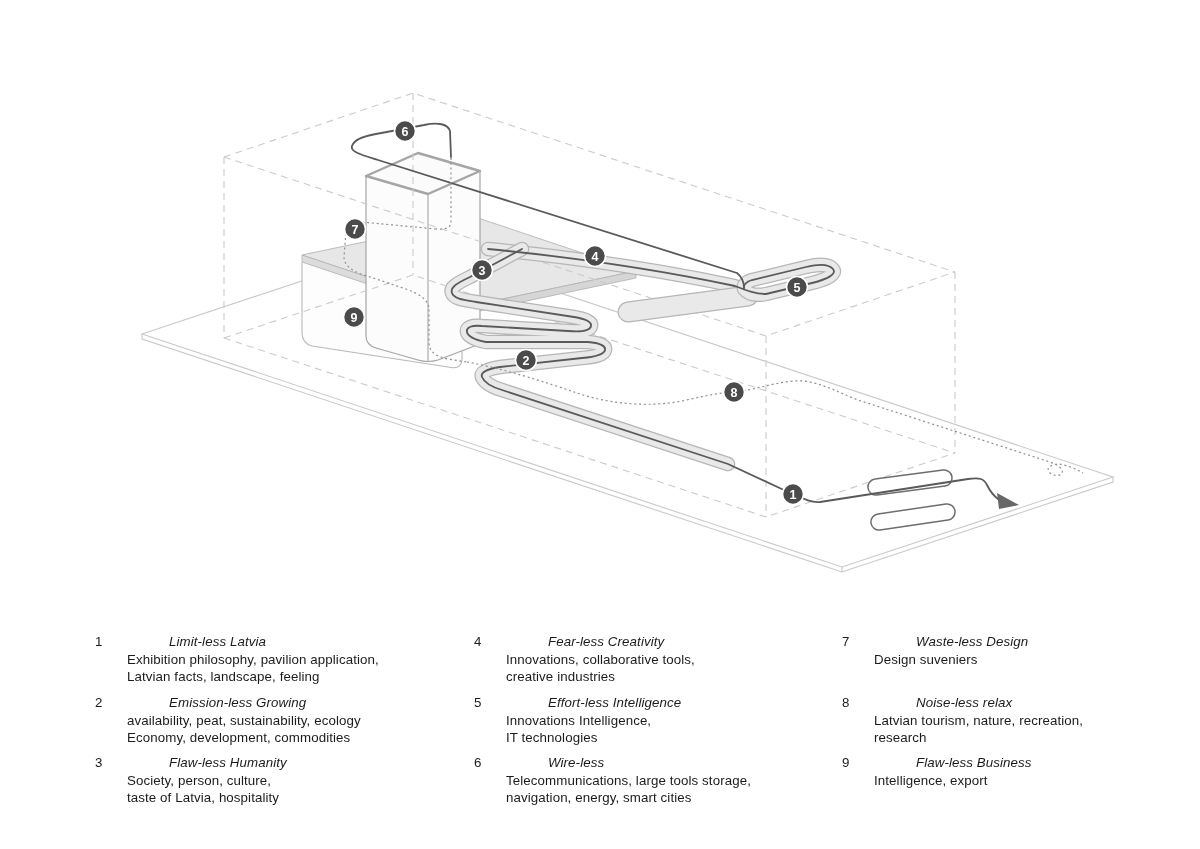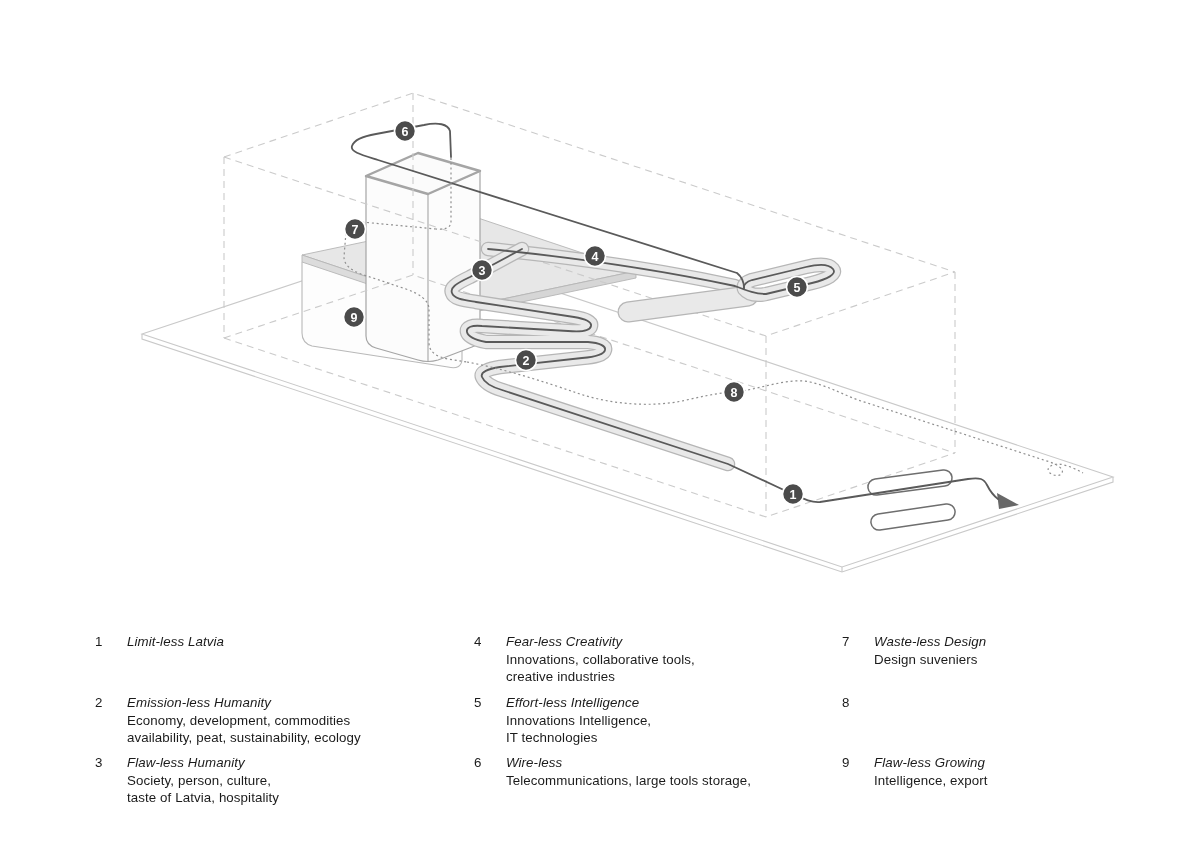--- a/index.html
+++ b/index.html
@@ -2,21 +2,21 @@
 <html><head>
 <meta charset="utf-8">
 <style>
   html,body{margin:0;padding:0;background:#ffffff;}
   body{width:1200px;height:849px;position:relative;overflow:hidden;
        font-family:"Liberation Sans",sans-serif;}
   #diagram{position:absolute;left:0;top:0;}
   .legend-item{position:absolute;display:flex;color:#1b1b1b;
        font-size:13.3px;line-height:17.5px;letter-spacing:.1px;}
   .legend-num{width:32px;flex:none;font-style:normal;}
-  .legend-title{font-style:italic;}
+  .legend-title{font-style:italic;margin-left:42px;}
   .legend-desc{font-style:normal;}
   svg text.badge-num{font-family:"Liberation Sans",sans-serif;font-weight:bold;
        font-size:12.5px;fill:#ffffff;text-anchor:middle;}
 </style>
 </head>
 <body>
 
 <svg id="diagram" width="1200" height="620" viewBox="0 0 1200 620">
 
   <g>
@@ -131,29 +131,31 @@
     </g>
   </g>
 </svg>
 
 <div>
 
   <div class="legend-item" style="left:95px;top:633px;">
     <span class="legend-num">1</span>
     <div>
       <div class="legend-title">Limit-less Latvia</div>
+      <div class="legend-desc">Exhibition philosophy, pavilion application,</div>
+      <div class="legend-desc">Latvian facts, landscape, feeling</div>
     </div>
   </div>
 
   <div class="legend-item" style="left:95px;top:694px;">
     <span class="legend-num">2</span>
     <div>
-      <div class="legend-title">Emission-less Humanity</div>
+      <div class="legend-title">Emission-less Growing</div>
+      <div class="legend-desc">availability, peat, sustainability, ecology</div>
       <div class="legend-desc">Economy, development, commodities</div>
-      <div class="legend-desc">availability, peat, sustainability, ecology</div>
     </div>
   </div>
 
   <div class="legend-item" style="left:95px;top:754px;">
     <span class="legend-num">3</span>
     <div>
       <div class="legend-title">Flaw-less Humanity</div>
       <div class="legend-desc">Society, person, culture,</div>
       <div class="legend-desc">taste of Latvia, hospitality</div>
     </div>
@@ -175,38 +177,44 @@
       <div class="legend-desc">Innovations Intelligence,</div>
       <div class="legend-desc">IT technologies</div>
     </div>
   </div>
 
   <div class="legend-item" style="left:474px;top:754px;">
     <span class="legend-num">6</span>
     <div>
       <div class="legend-title">Wire-less</div>
       <div class="legend-desc">Telecommunications, large tools storage,</div>
+      <div class="legend-desc">navigation, energy, smart cities</div>
     </div>
   </div>
 
   <div class="legend-item" style="left:842px;top:633px;">
     <span class="legend-num">7</span>
     <div>
       <div class="legend-title">Waste-less Design</div>
       <div class="legend-desc">Design suveniers</div>
       <div class="legend-desc"></div>
     </div>
   </div>
 
   <div class="legend-item" style="left:842px;top:694px;">
     <span class="legend-num">8</span>
+    <div>
+      <div class="legend-title">Noise-less relax</div>
+      <div class="legend-desc">Latvian tourism, nature, recreation,</div>
+      <div class="legend-desc">research</div>
+    </div>
   </div>
 
   <div class="legend-item" style="left:842px;top:754px;">
     <span class="legend-num">9</span>
     <div>
-      <div class="legend-title">Flaw-less Growing</div>
+      <div class="legend-title">Flaw-less Business</div>
       <div class="legend-desc">Intelligence, export</div>
       <div class="legend-desc"></div>
     </div>
   </div>
 
 </div>
 
 </body></html>

